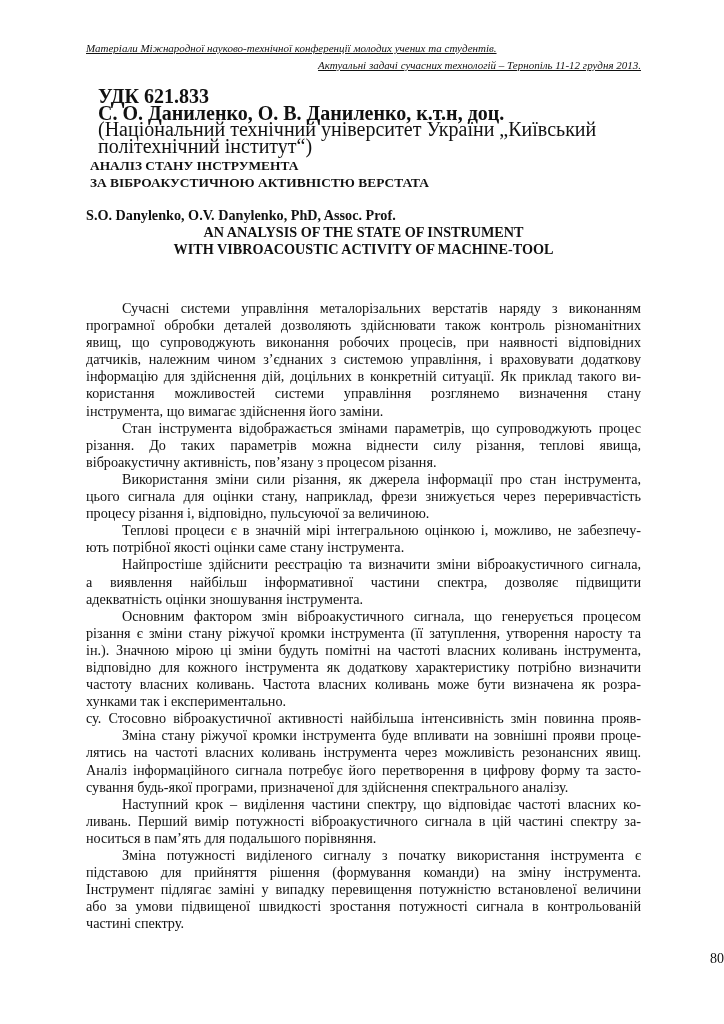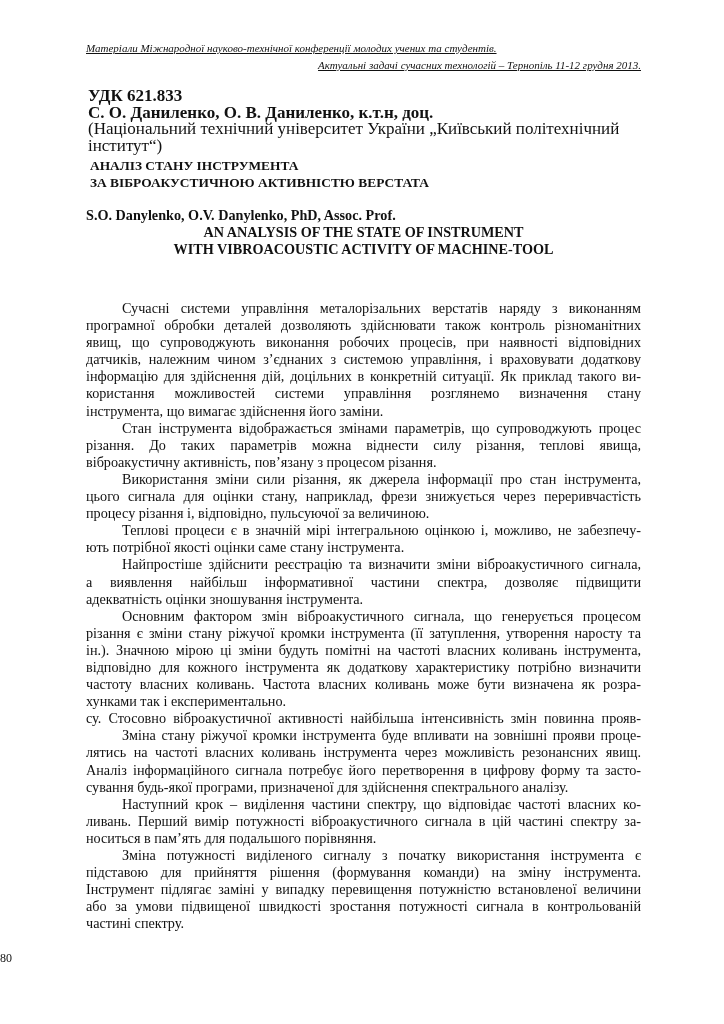--- a/index.html
+++ b/index.html
@@ -3,32 +3,32 @@
 <meta charset="utf-8">
 <style>
   html, body { margin: 0; padding: 0; background: #ffffff; }
   body { width: 724px; height: 1024px; position: relative; overflow: hidden;
          font-family: "Liberation Serif", "DejaVu Serif", serif; color: #111; }
   .page { position: absolute; left: 0; top: 0; width: 724px; height: 1024px; }
   .header { position: absolute; left: 86px; top: 40px; width: 555px;
             font-style: italic; font-size: 11px; line-height: 17px; }
   .header .l1, .header .l2 { text-decoration: underline; white-space: nowrap; }
   .header .l2 { text-align: right; }
-  .meta { position: absolute; left: 88px; top: 88px; width: 560px; font-size: 17px; line-height: 16.5px; }
+  .meta { position: absolute; left: 98px; top: 88px; width: 560px; font-size: 20px; line-height: 16.5px; }
   .meta .b { font-weight: bold; }
   .title-uk { position: absolute; left: 90px; top: 157px; width: 555px; text-align: left;
               font-weight: bold; font-size: 13.4px; line-height: 17px; }
   .authors-en { position: absolute; left: 86px; top: 207px; font-weight: bold; font-size: 14.2px; line-height: 17px; white-space: nowrap; }
   .title-en { position: absolute; left: 86px; top: 224px; width: 555px; text-align: center;
               font-weight: bold; font-size: 14.2px; line-height: 17px; }
   .body { position: absolute; left: 86px; top: 272px; width: 555px; font-size: 14.2px; line-height: 17.1px; }
   .ln { display: block; text-align: justify; text-align-last: justify; white-space: nowrap; height: 17.1px; overflow: visible; }
   .ln.last { text-align-last: left; }
   .ln.indent { padding-left: 36px; }
-  .pagenum { position: absolute; left: 0; width: 724px; top: 951px; text-align: left; font-size: 12px; }
+  .pagenum { position: absolute; left: 0; width: 724px; top: 951px; text-align: right; font-size: 14px; }
 </style>
 </head>
 <body>
 
 <div class="page">
 
   <div class="header">
     <div class="l1">Матеріали Міжнародної науково-технічної конференції молодих учених та студентів.</div>
     <div class="l2">Актуальні задачі сучасних технологій – Тернопіль 11-12 грудня 2013.</div>
   </div>

